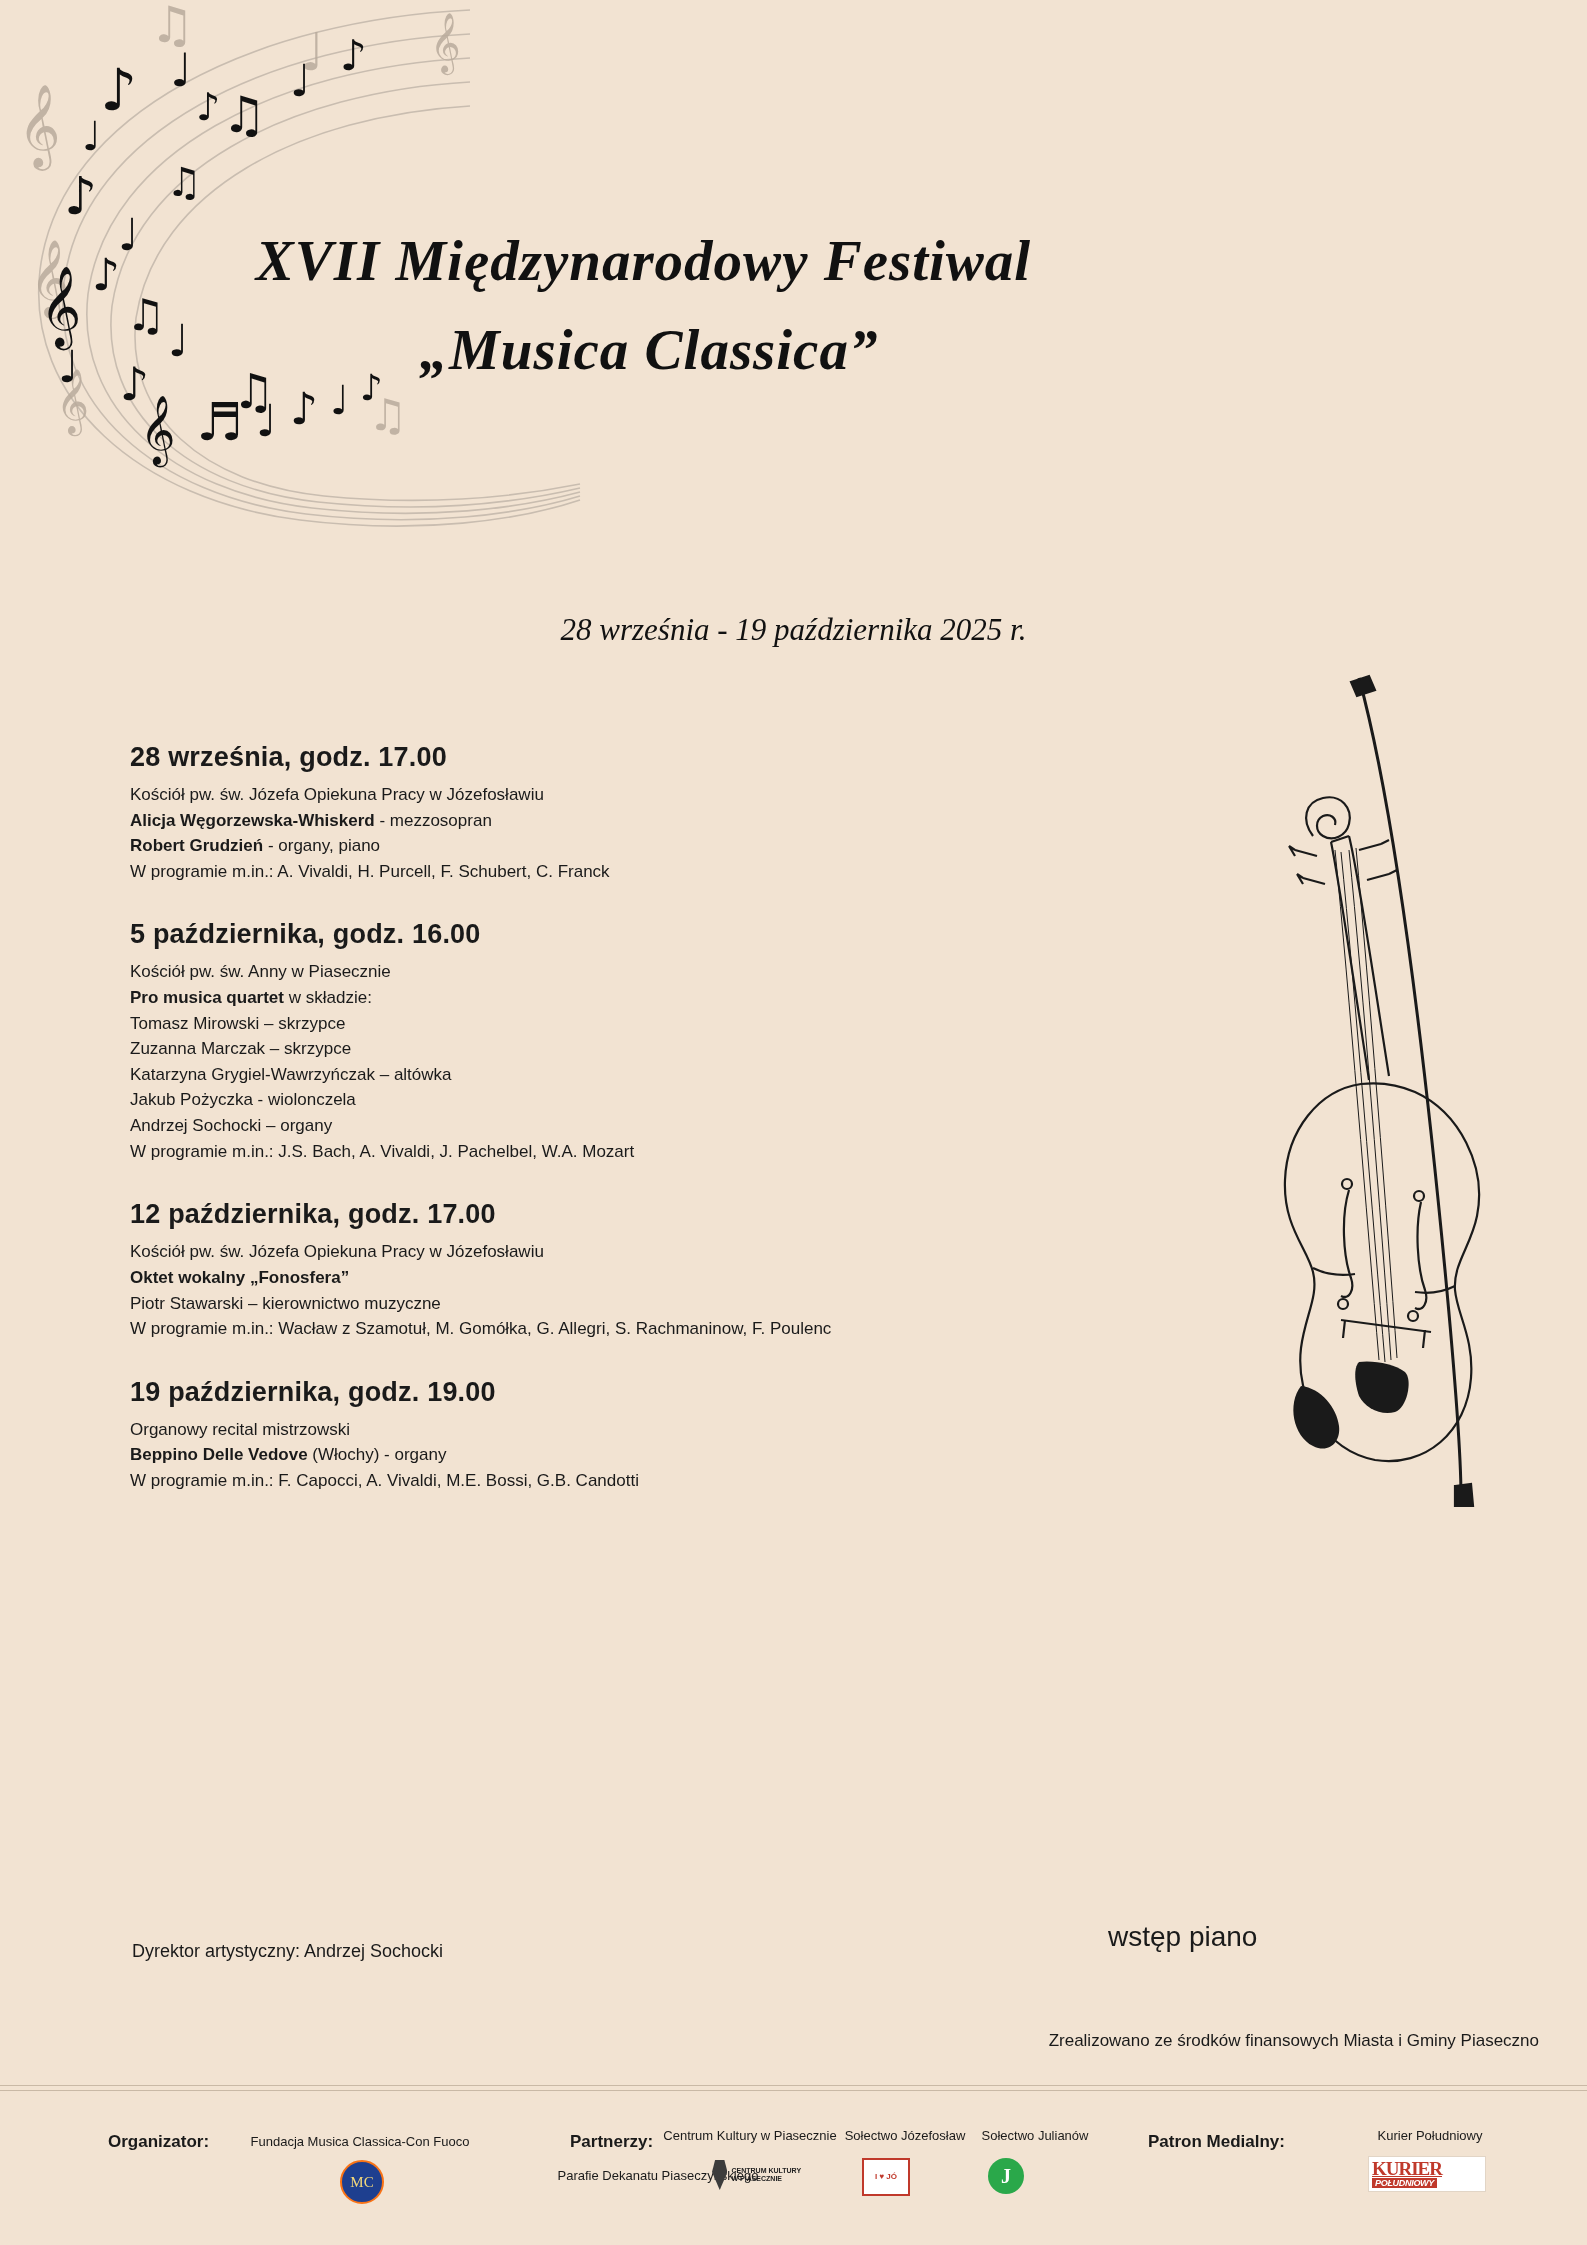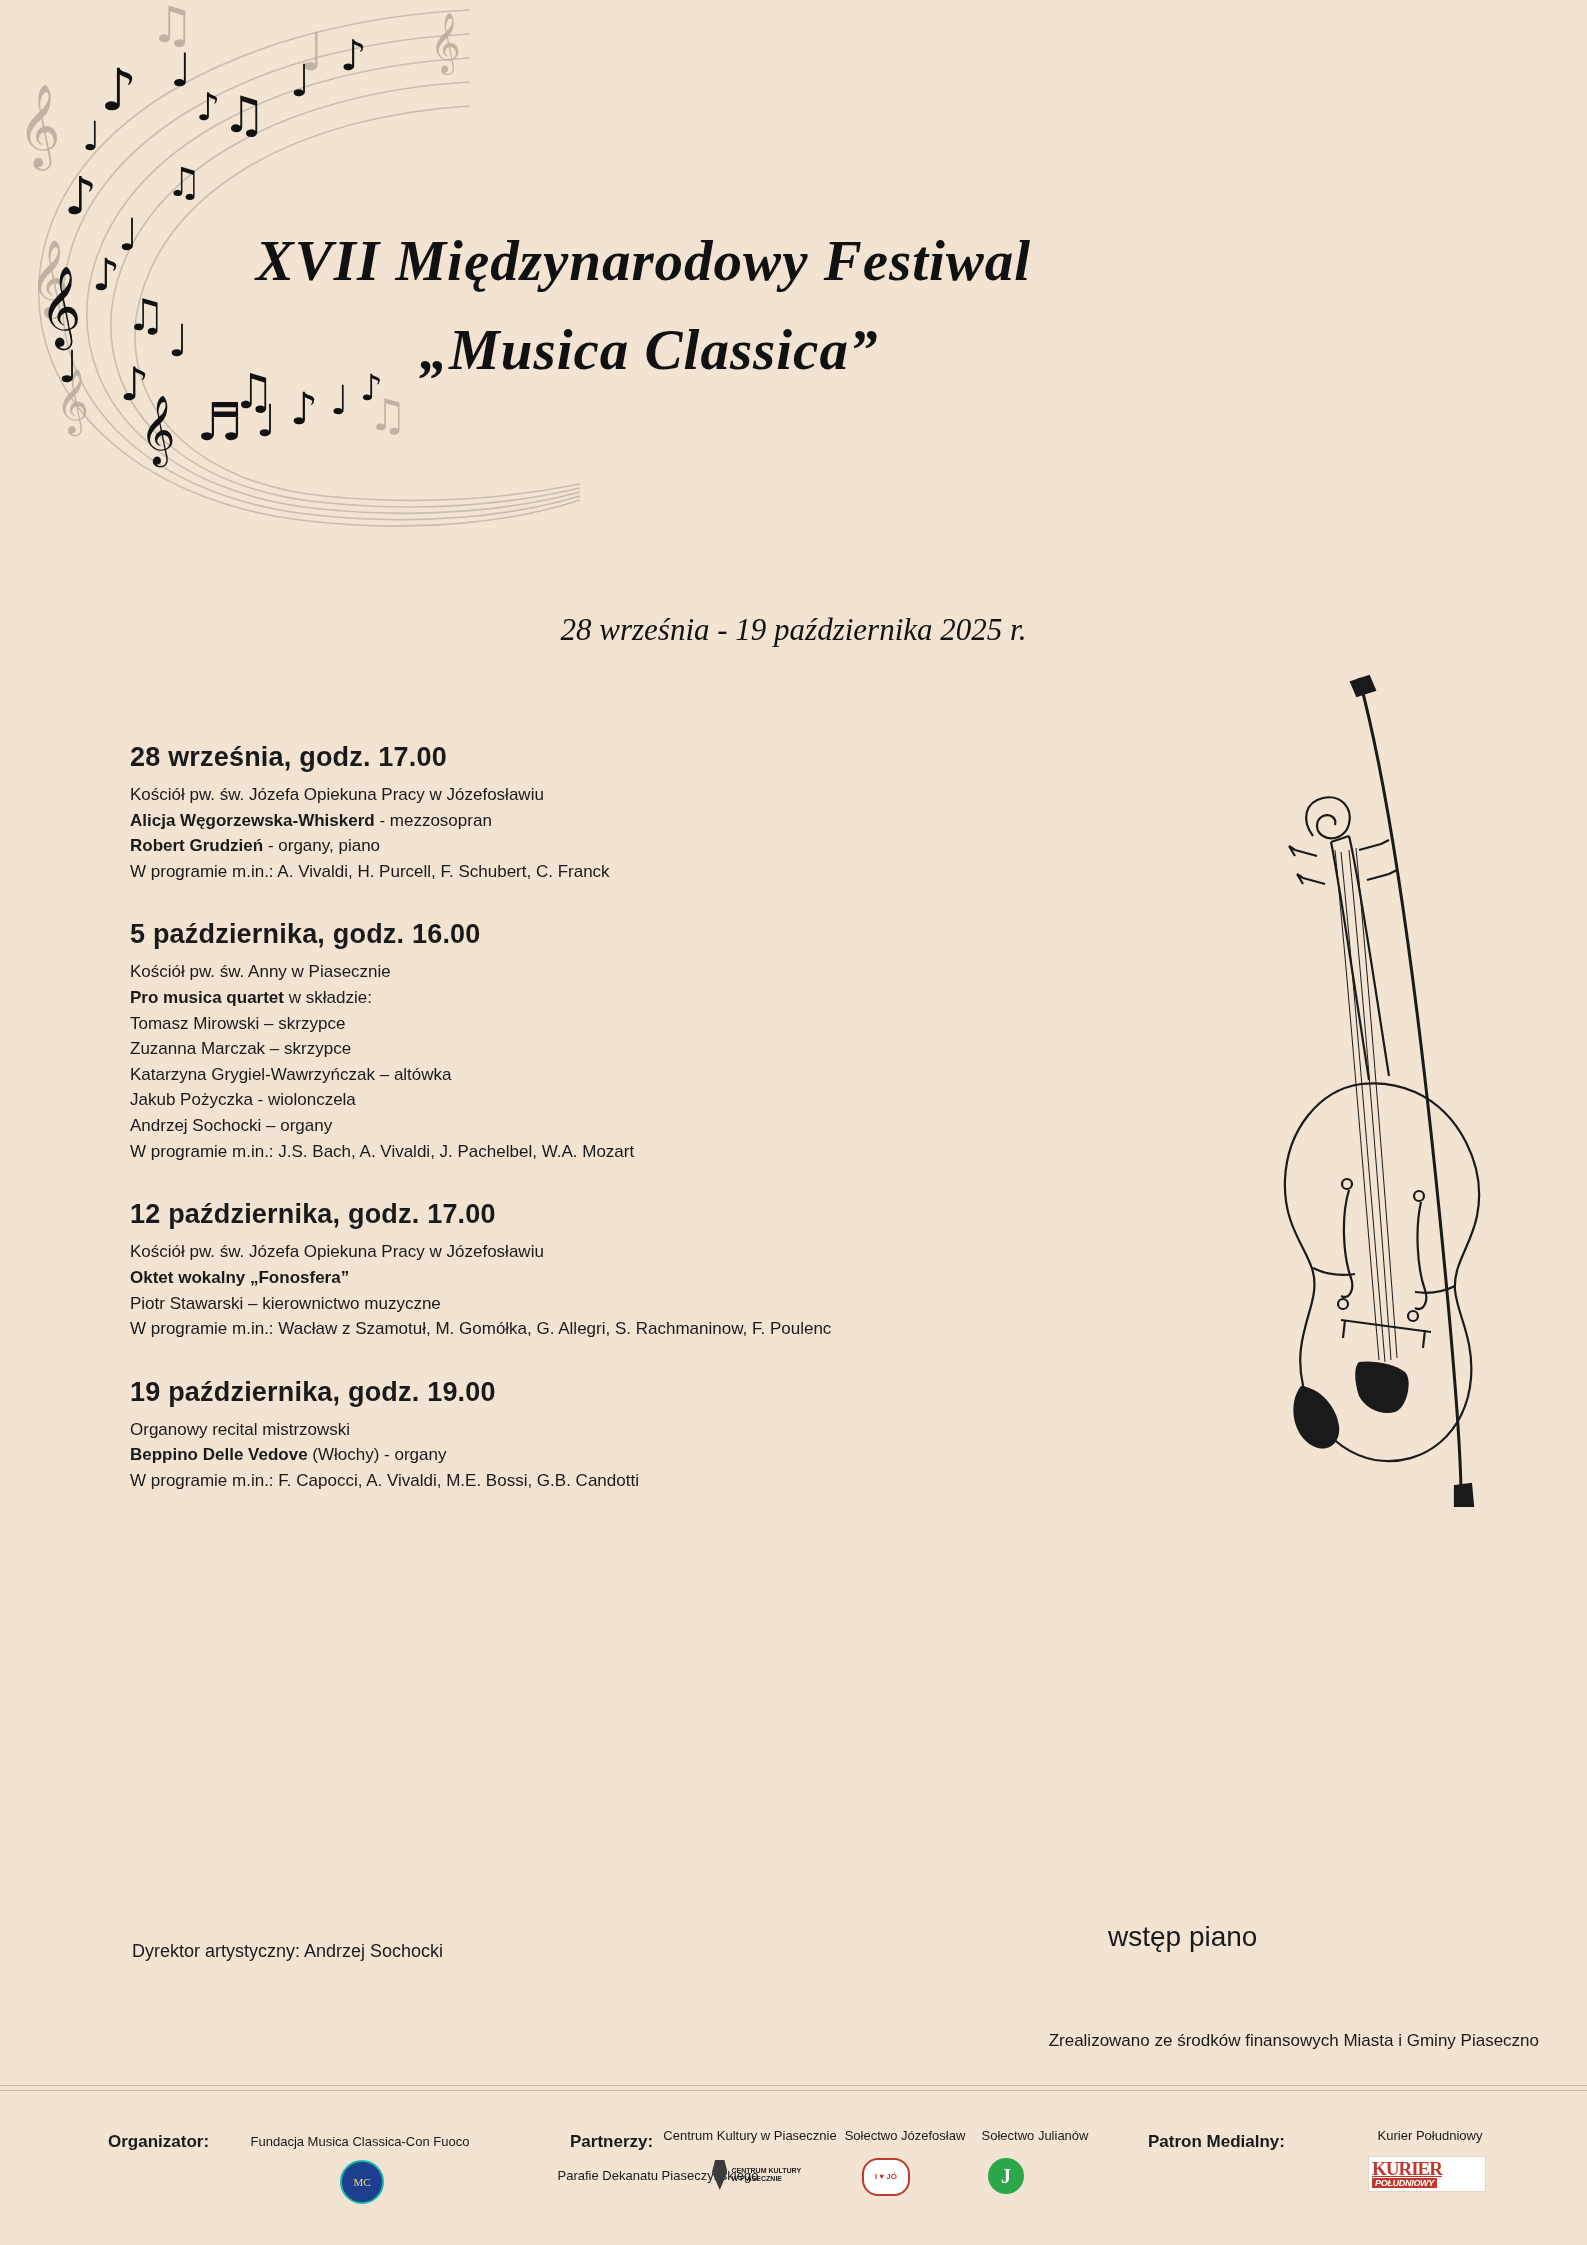--- a/index.html
+++ b/index.html
@@ -152,37 +152,37 @@
     font-size: 13px;
     text-align: center;
   }
   .f-logo {
     position: absolute;
   }
 
   
   .logo-circle-blue {
     width: 40px; height: 40px; border-radius: 50%;
-    background: #1e3f8f; border: 2px solid #14b8a6;
+    background: #1e3f8f; border: 2px solid #f97316;
     display: flex; align-items: center; justify-content: center;
-    color: #f5d97a; font-size: 11px; font-family: "Liberation Serif", serif;
+    color: #f5d97a; font-size: 15px; font-family: "Liberation Serif", serif;
   }
   .logo-ck {
     width: 92px; height: 34px; background: transparent;
     display: flex; align-items: center; gap: 4px;
   }
   .logo-ck .mark {
     width: 26px; height: 30px; background: #3c3c3c;
     clip-path: polygon(20% 0%, 80% 0%, 100% 40%, 50% 100%, 0% 40%);
   }
   .logo-ck .txt {
     font-size: 7px; line-height: 1.1; color: #222; font-weight: bold;
   }
   .logo-heart {
-    width: 44px; height: 34px; border: 2px solid #c0392b; border-radius: 16px;
+    width: 44px; height: 34px; border: 2px solid #c0392b; border-radius: 0;
     background: #fff; display: flex; align-items: center; justify-content: center;
     font-size: 8px; color: #c0392b; font-weight: bold; text-align: right;
     line-height: 1.05;
   }
   .logo-green {
     width: 36px; height: 36px; border-radius: 50%; background: #2aa84a;
     display: flex; align-items: center; justify-content: center;
     color: #fff; font-family: "Liberation Serif", serif; font-size: 20px; font-weight: bold;
   }
   .logo-kurier {

